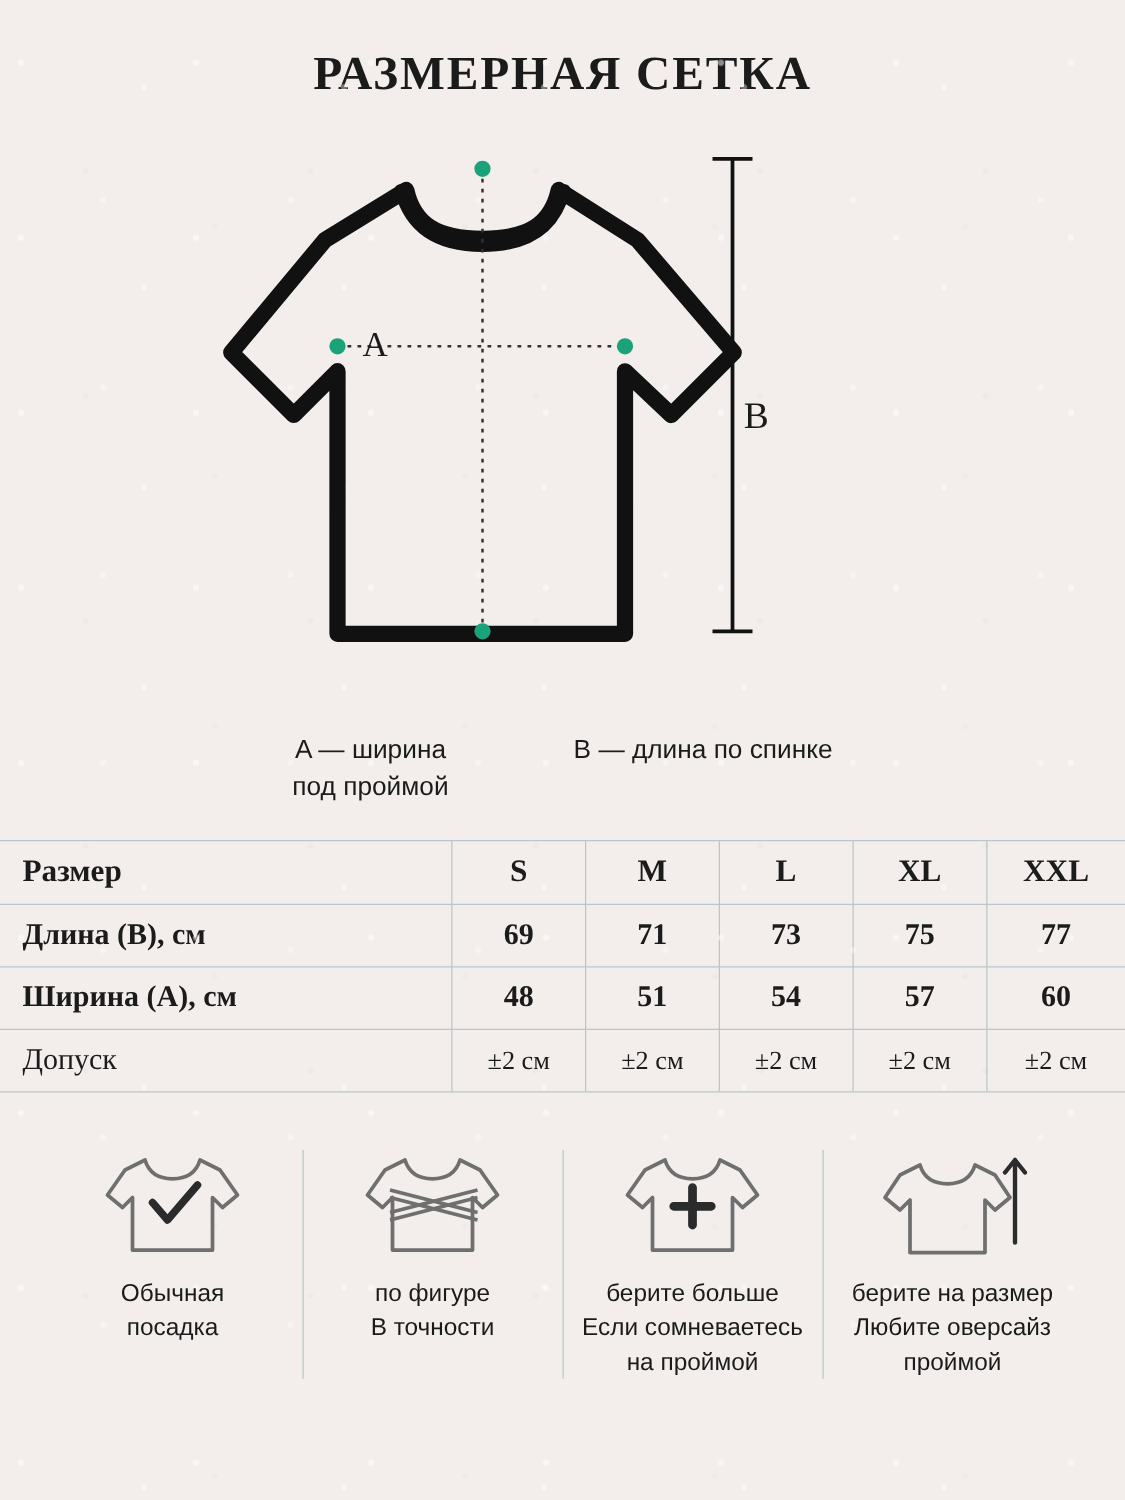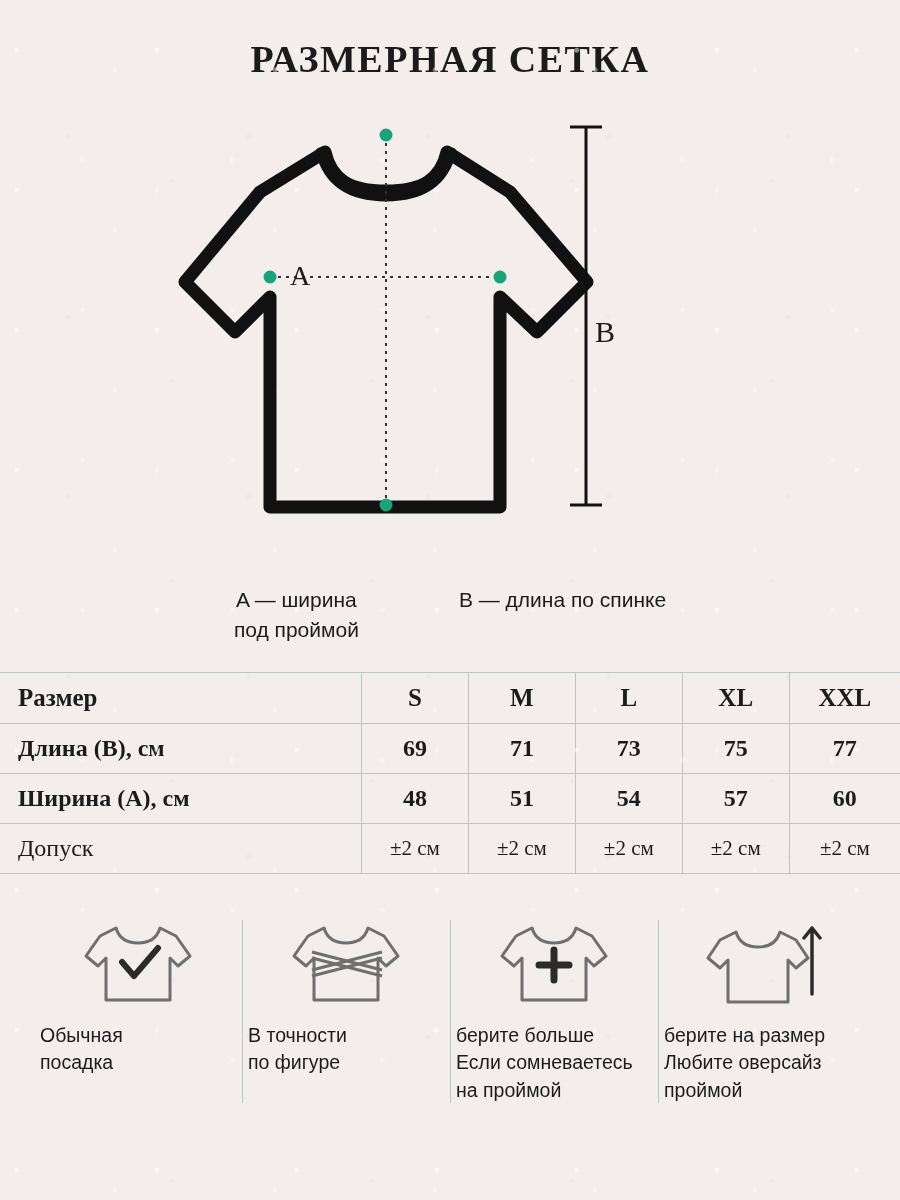--- a/index.html
+++ b/index.html
@@ -122,20 +122,21 @@
   }
 
   
   .tips {
     display: flex;
     margin-top: 40px;
     padding: 0 34px;
   }
   .tip {
     flex: 1;
+    text-align: center;
     padding: 0 6px;
     position: relative;
   }
   .tip + .tip::before {
     content: "";
     position: absolute;
     left: 0;
     top: 6px;
     bottom: 2px;
     width: 1px;
@@ -261,22 +262,22 @@
         <svg width="120" height="92" viewBox="0 0 120 92">
           <path d="M38 10 L22 18 L8 38 L20 48 L28 40 L28 82 L92 82 L92 40 L100 48 L112 38 L98 18 L82 10
                    C79 20 71 25 60 25 C49 25 41 20 38 10 Z" fill="none" stroke="#6f6f6f" stroke-width="3" stroke-linejoin="round"></path>
           <path d="M26 52 L96 34" fill="none" stroke="#6f6f6f" stroke-width="3"></path>
           <path d="M26 34 L96 52" fill="none" stroke="#6f6f6f" stroke-width="3"></path>
           <path d="M26 58 L96 40" fill="none" stroke="#6f6f6f" stroke-width="3"></path>
           <path d="M26 40 L96 58" fill="none" stroke="#6f6f6f" stroke-width="3"></path>
         </svg>
       </div>
       <div class="tip-text">
+        <div>по фигуре</div>
         <div>В точности</div>
-        <div>по фигуре</div>
       </div>
     </div>
 
     <div class="tip">
       <div class="tip-icon">
         <svg width="120" height="92" viewBox="0 0 120 92">
           <path d="M38 10 L22 18 L8 38 L20 48 L28 40 L28 82 L92 82 L92 40 L100 48 L112 38 L98 18 L82 10
                    C79 20 71 25 60 25 C49 25 41 20 38 10 Z" fill="none" stroke="#6f6f6f" stroke-width="3" stroke-linejoin="round"></path>
           <path d="M60 32 L60 62 M45 47 L75 47" fill="none" stroke="#2b2b2b" stroke-width="7" stroke-linecap="round"></path>
         </svg>

